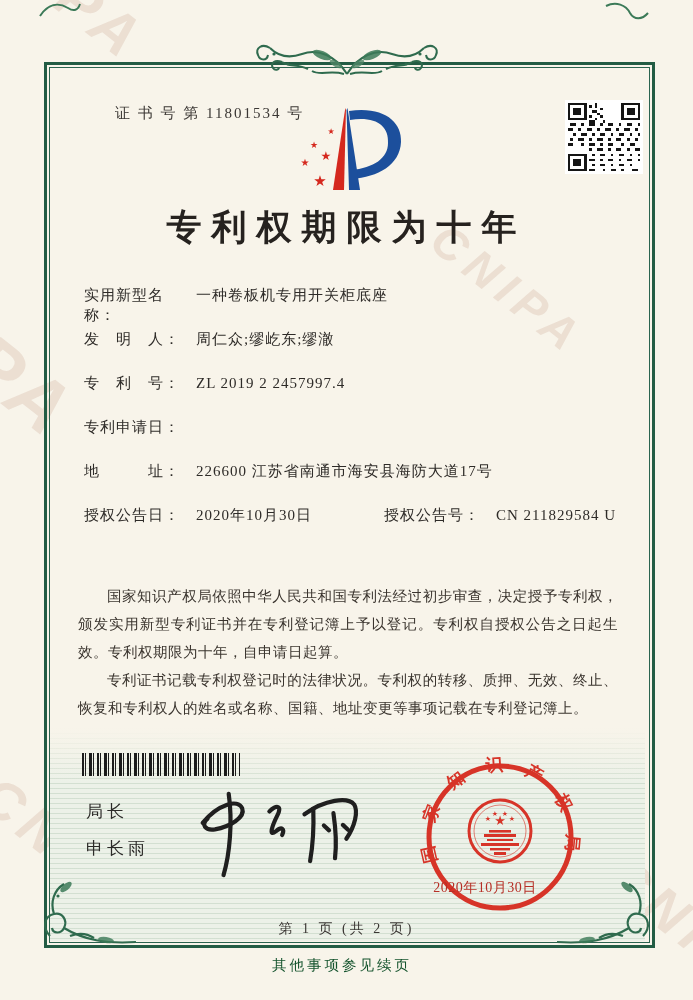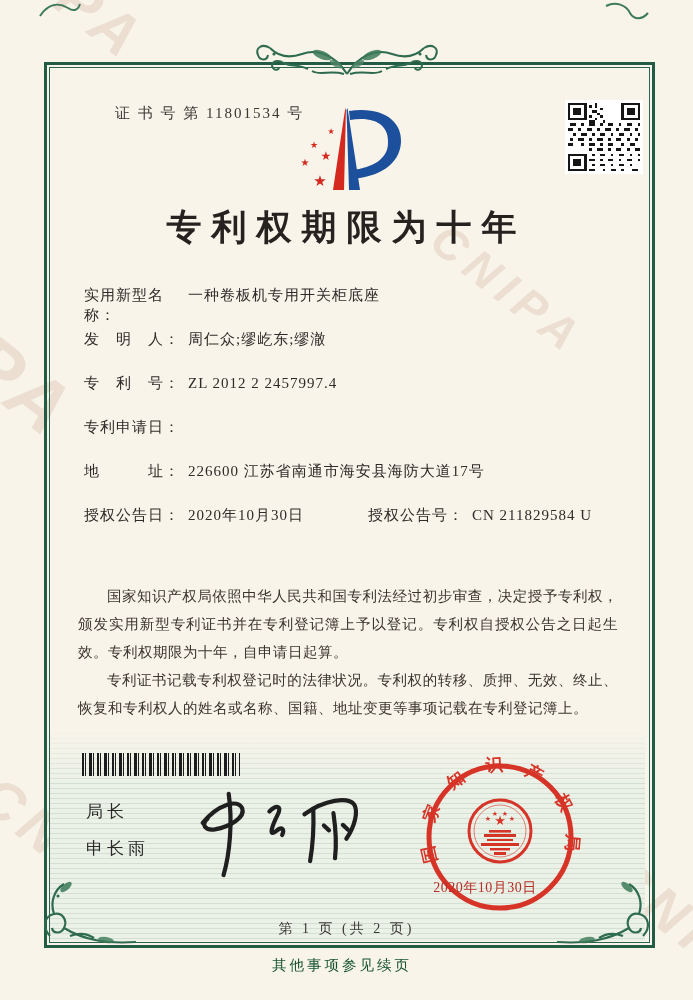--- a/index.html
+++ b/index.html
@@ -17,21 +17,21 @@
         linear-gradient(180deg,#f8f4ea 0px,rgba(248,244,234,0) 55px),
         repeating-linear-gradient(180deg,rgba(120,160,128,0.22) 0 1px,rgba(120,160,128,0) 1px 5px);}
   
   .frame{position:absolute;left:44px;top:62px;width:605px;height:880px;
       border:3px solid #235c44;z-index:2;}
   .frame-inner{position:absolute;left:2px;top:2px;right:2px;bottom:2px;border:1px solid #2b6450;}
   .cert-no{position:absolute;left:75px;top:104px;font-size:15px;letter-spacing:2px;color:#3b3734;z-index:4;margin-left:40px;}
   .title{position:absolute;left:0;top:204px;width:693px;text-align:center;font-size:35px;
       font-weight:bold;letter-spacing:10px;color:#26221f;z-index:4;}
   .fields{position:absolute;left:84px;top:285px;width:545px;z-index:4;font-size:15px;letter-spacing:1px;}
-  .f-row{height:44px;display:flex;align-items:flex-start;line-height:20px;}
+  .f-row{height:44px;display:flex;align-items:flex-start;line-height:20px;gap:8px;}
   .f-lbl{width:104px;flex:none;}
   .f-val{flex:1;}
   .g-val{width:180px;flex:none;}
   .paras{position:absolute;left:78px;top:582px;width:540px;z-index:4;font-size:14.5px;
       line-height:28px;text-align:justify;color:#3a342e;letter-spacing:0.5px;}
   .paras p{margin:0;text-indent:2em;}
   .barcode{position:absolute;left:82px;top:753px;width:158px;height:23px;z-index:5;
       background:repeating-linear-gradient(90deg,#1c1c1c 0 2px,rgba(0,0,0,0) 2px 3px,
         #1c1c1c 3px 4px,rgba(0,0,0,0) 4px 7px,#1c1c1c 7px 10px,rgba(0,0,0,0) 10px 11px,
         #1c1c1c 11px 12px,rgba(0,0,0,0) 12px 15px);}
@@ -141,21 +141,21 @@
   <div class="f-row">
     <span class="f-lbl">实用新型名称：</span>
     <span class="f-val">一种卷板机专用开关柜底座</span>
   </div>
   <div class="f-row">
     <span class="f-lbl">发　明　人：</span>
     <span class="f-val">周仁众;缪屹东;缪澈</span>
   </div>
   <div class="f-row">
     <span class="f-lbl">专　利　号：</span>
-    <span class="f-val">ZL 2012 2 2457997.4</span>
+    <span class="f-val">ZL 2019 2 2457997.4</span>
   </div>
   <div class="f-row">
     <span class="f-lbl">专利申请日：</span>
   </div>
   <div class="f-row">
     <span class="f-lbl">地　　　址：</span>
     <span class="f-val">226600 江苏省南通市海安县海防大道17号</span>
   </div>
   <div class="f-row">
     <span class="f-lbl">授权公告日：</span>

